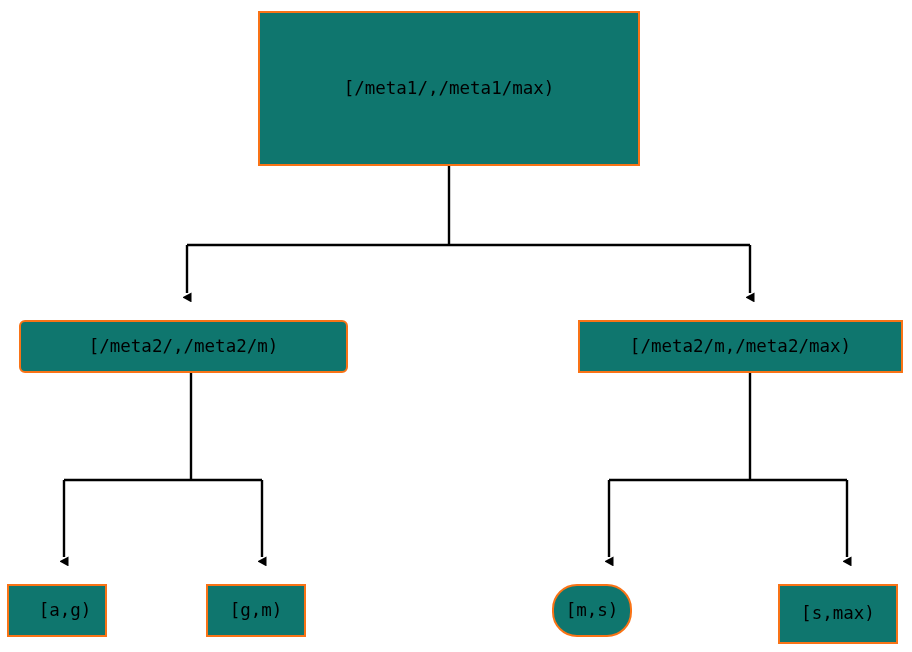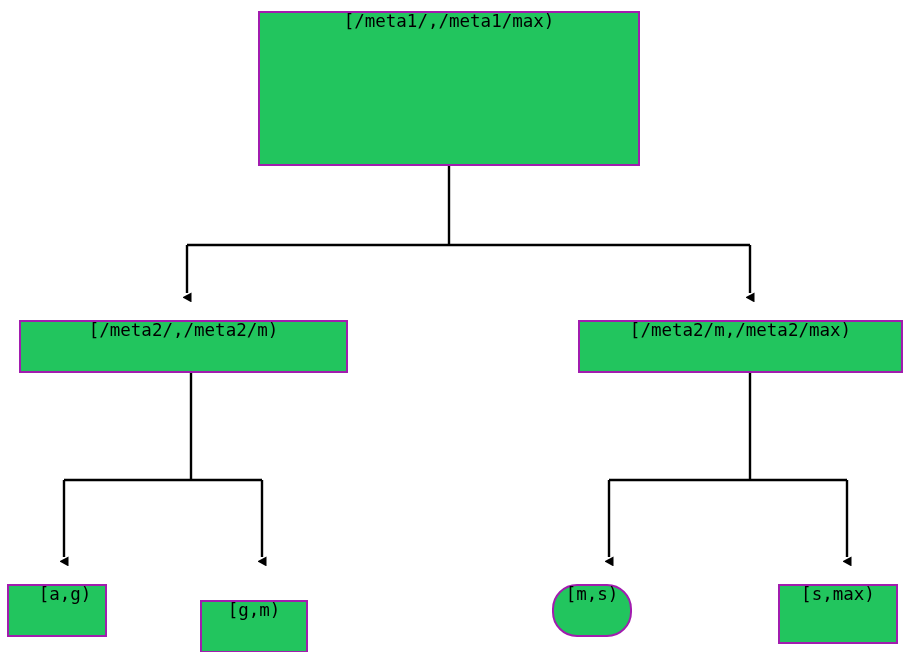--- a/index.html
+++ b/index.html
@@ -22,24 +22,24 @@
     position: absolute;
     left: 0;
     top: 0;
     width: 912px;
     height: 652px;
     pointer-events: none;
   }
   .node-box {
     position: absolute;
     box-sizing: border-box;
-    border: 2px solid #a21caf;
-    background: #22c55e;
+    border: 2px solid #f97316;
+    background: #0f766e;
     display: flex;
-    align-items: flex-start;
+    align-items: center;
     justify-content: center;
     z-index: 2;
   }
   .node-label {
     font-family: "DejaVu Sans Mono", "Liberation Mono", monospace;
     font-size: 17.5px;
     line-height: 1;
     color: #000000;
     letter-spacing: 0px;
     white-space: pre;
@@ -50,41 +50,41 @@
     top: 11px;
     width: 382px;
     height: 155px;
   }
   
   #node-mid-left {
     left: 19px;
     top: 320px;
     width: 329px;
     height: 53px;
+    border-radius: 6px;
   }
   #node-mid-right {
     left: 578px;
     top: 320px;
     width: 325px;
     height: 53px;
   }
   
   #node-leaf-ag {
     left: 7px;
     top: 584px;
     width: 100px;
     height: 53px;
     padding-left: 16px;
   }
   #node-leaf-gm {
-    left: 200px;
+    left: 206px;
     top: 584px;
-    width: 108px;
+    width: 100px;
     height: 53px;
-    margin-top: 16px;
   }
   #node-leaf-ms {
     left: 552px;
     top: 584px;
     width: 80px;
     height: 53px;
     border-radius: 25px;
   }
   #node-leaf-smax {
     left: 778px;

